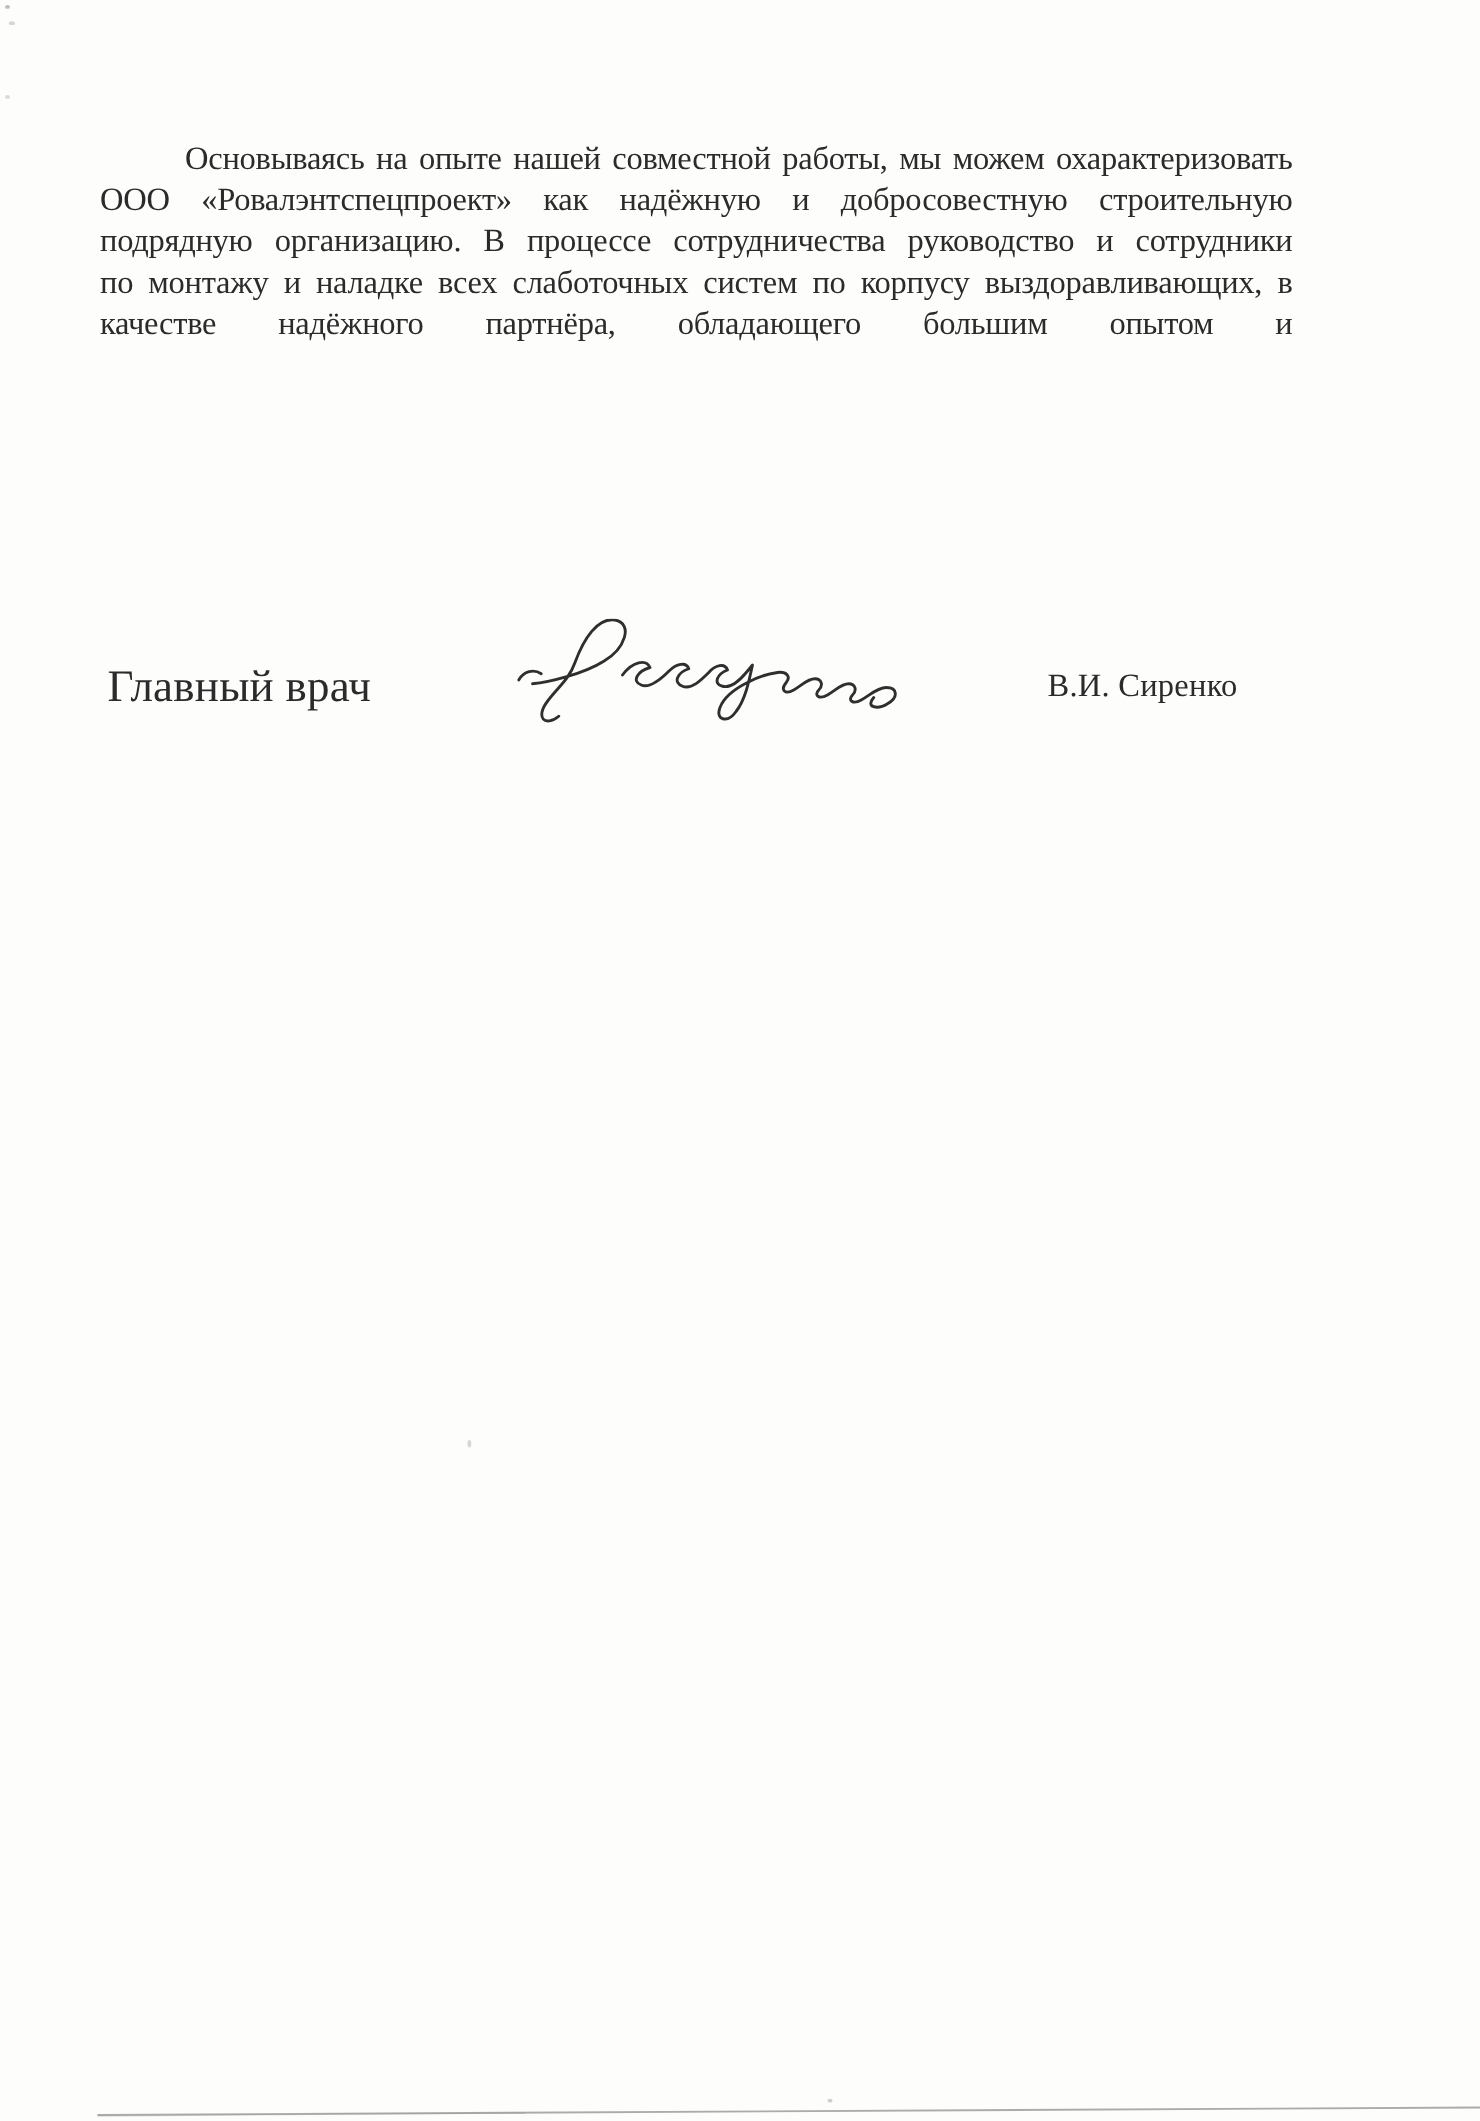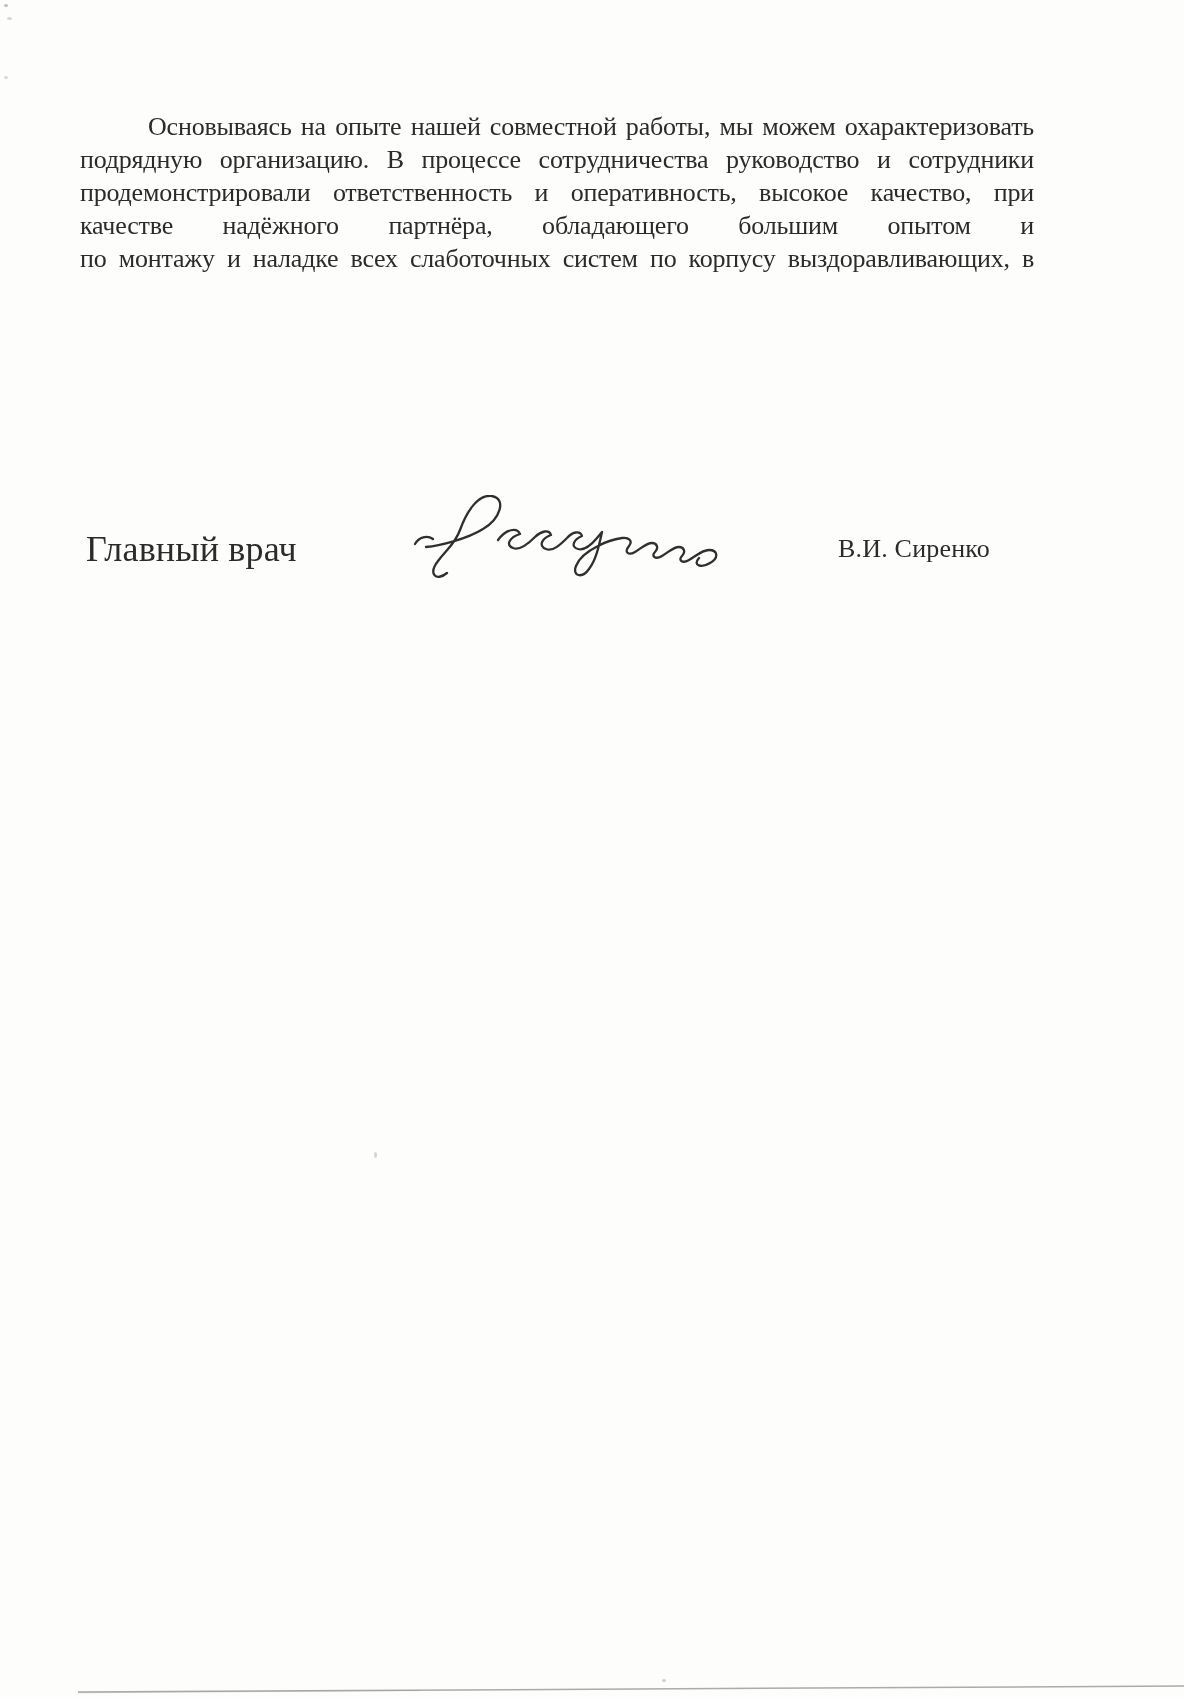--- a/index.html
+++ b/index.html
@@ -90,26 +90,26 @@
   .speck.s5 { left: 662px; top: 1679px; width: 4px; height: 3px; opacity: .7; }
 </style>
 </head>
 <body>
 
 <div class="page">
 
   <div class="body-text">
     <div class="para">
       <div class="line first">Основываясь на опыте нашей совместной работы, мы можем охарактеризовать</div>
+      <div class="line">ООО «Ровалэнтспецпроект» как надёжную и добросовестную строительную</div>
       <div class="line">подрядную организацию. В процессе сотрудничества руководство и сотрудники</div>
-      <div class="line">продемонстрировали ответственность и оперативность, высокое качество, при</div>
     </div>
     <div class="para">
+      <div class="line">по монтажу и наладке всех слаботочных систем по корпусу выздоравливающих, в</div>
       <div class="line">качестве надёжного партнёра, обладающего большим опытом и</div>
-      <div class="line">по монтажу и наладке всех слаботочных систем по корпусу выздоравливающих, в</div>
     </div>
   </div>
 
   <div class="sig-role">Главный врач</div>
 
   <svg class="sig-mark" viewBox="405 495 320 95" xmlns="http://www.w3.org/2000/svg">
     <path d="M415 544 c4 -7 12 -9 18 -5"></path>
     <path d="M447 573
       c-11 9 -19 1 -9 -12
       c9 -12 17 -17 22 -31

